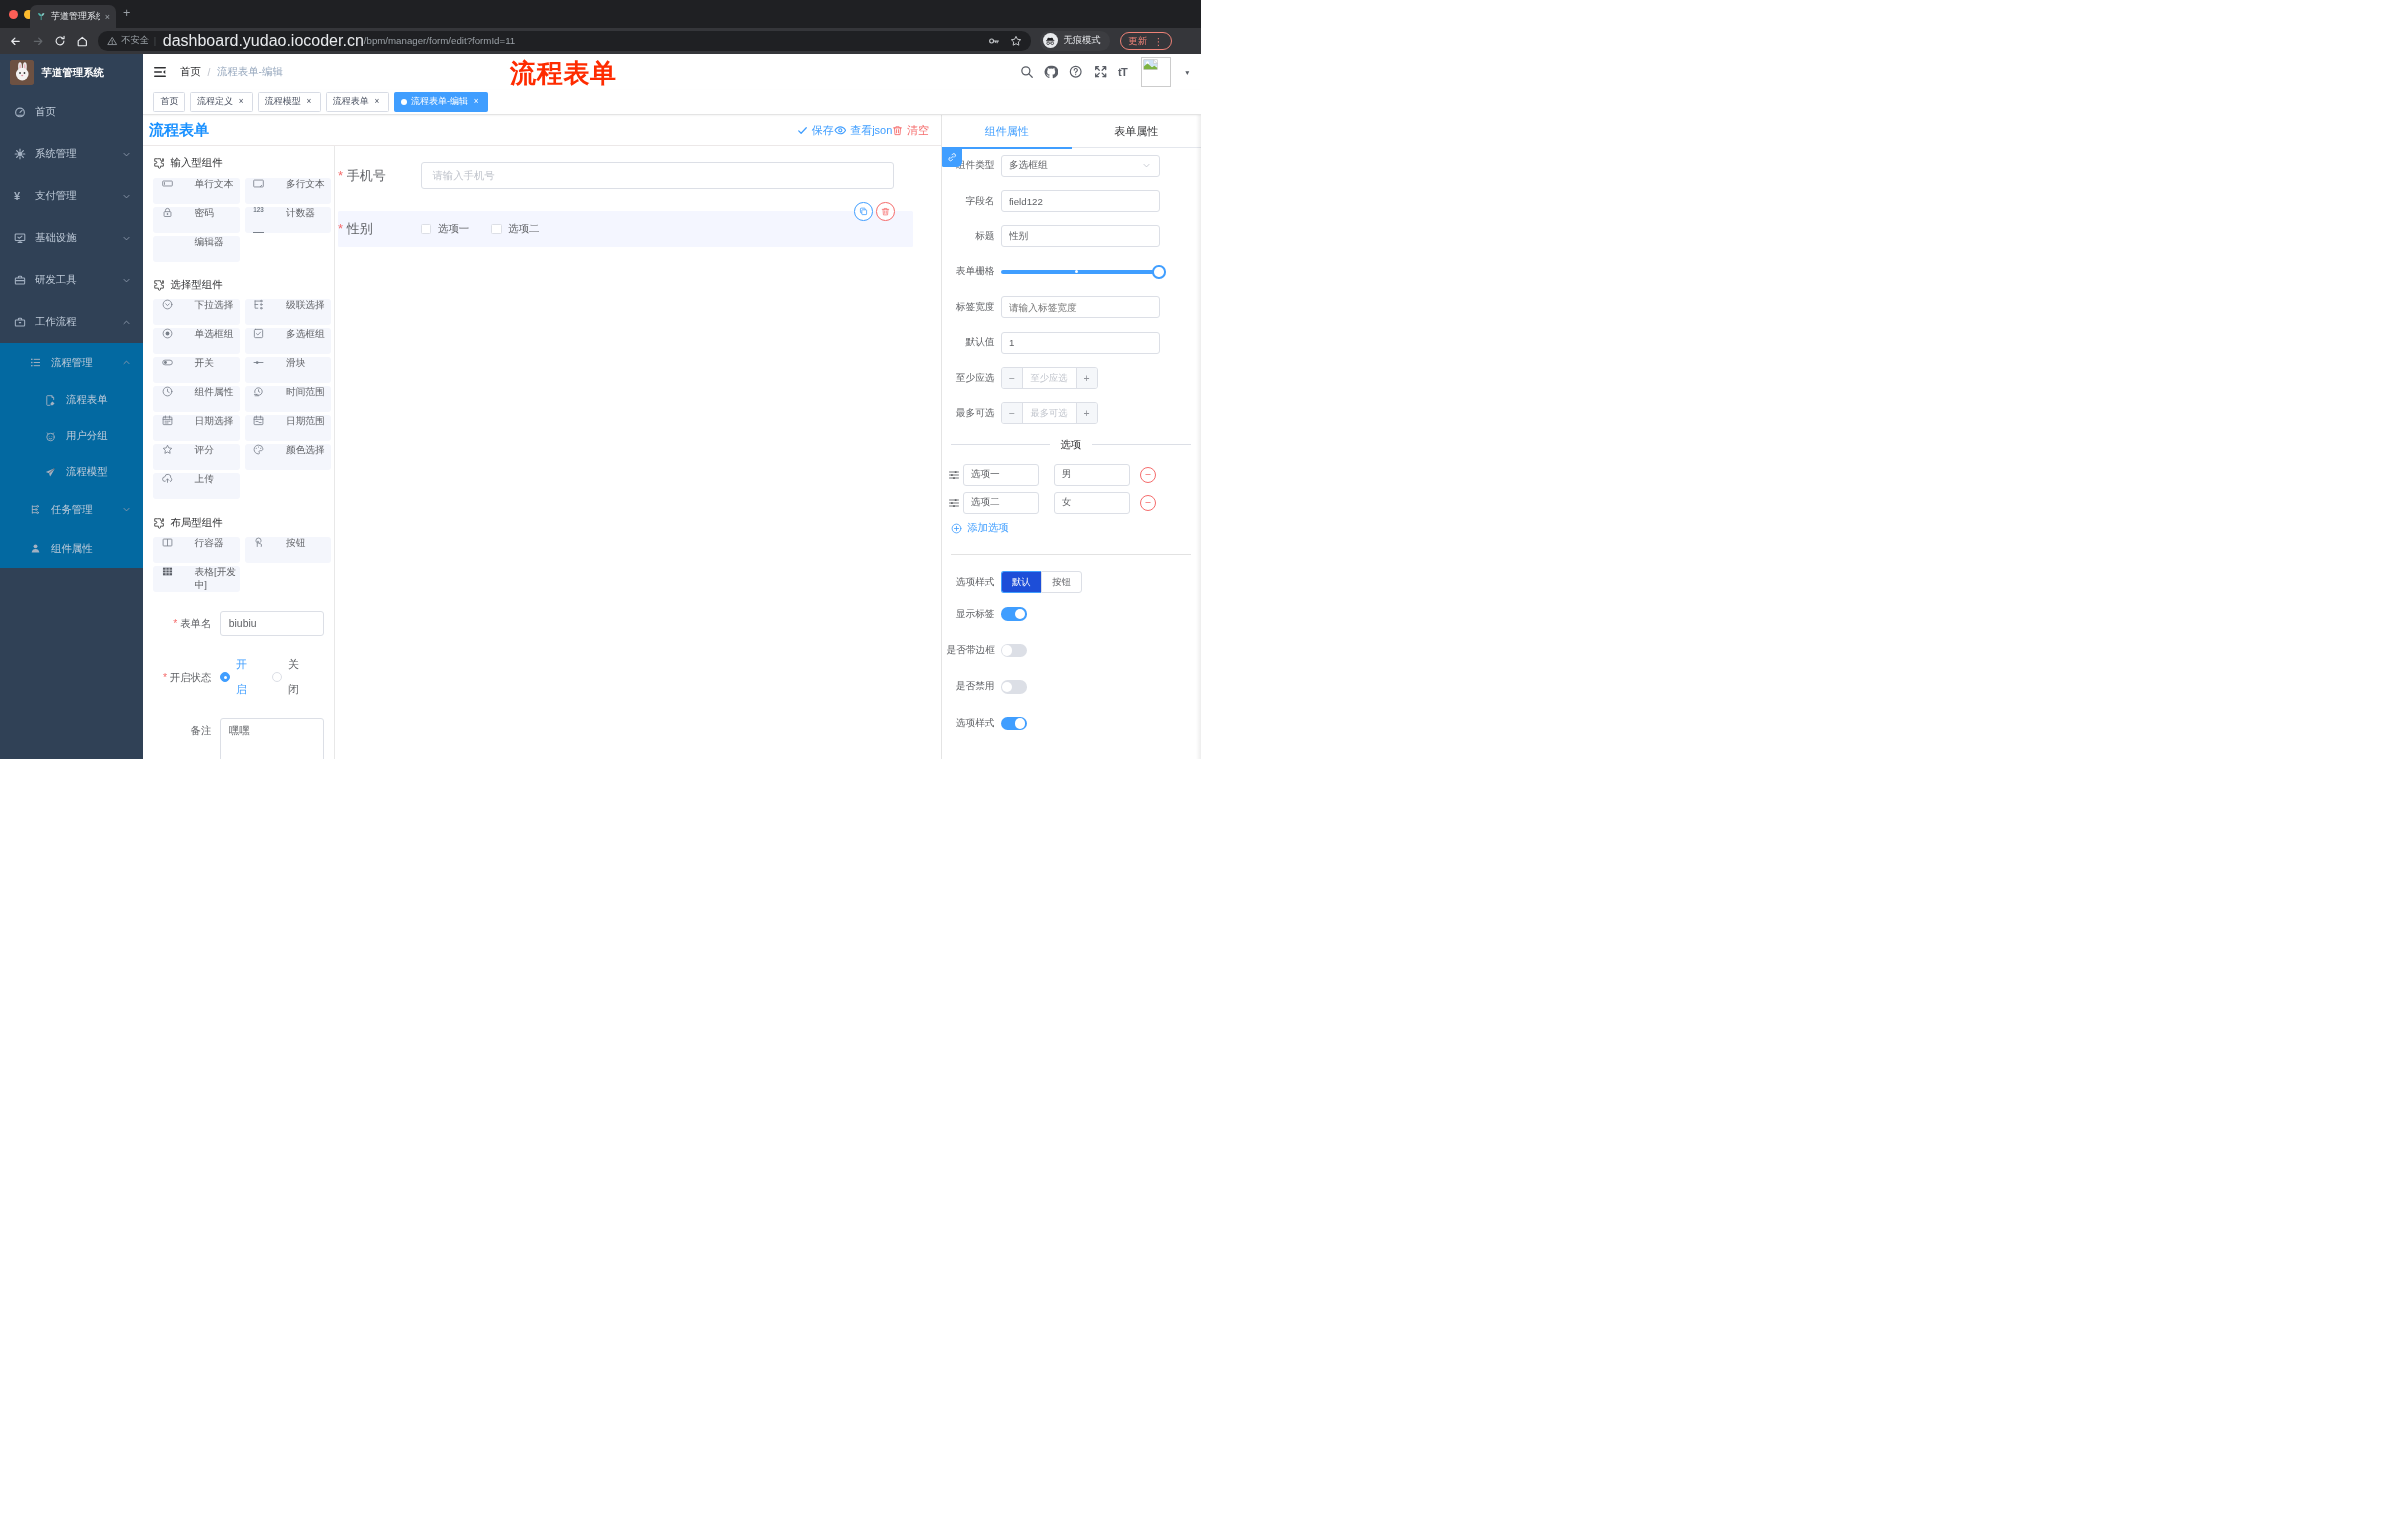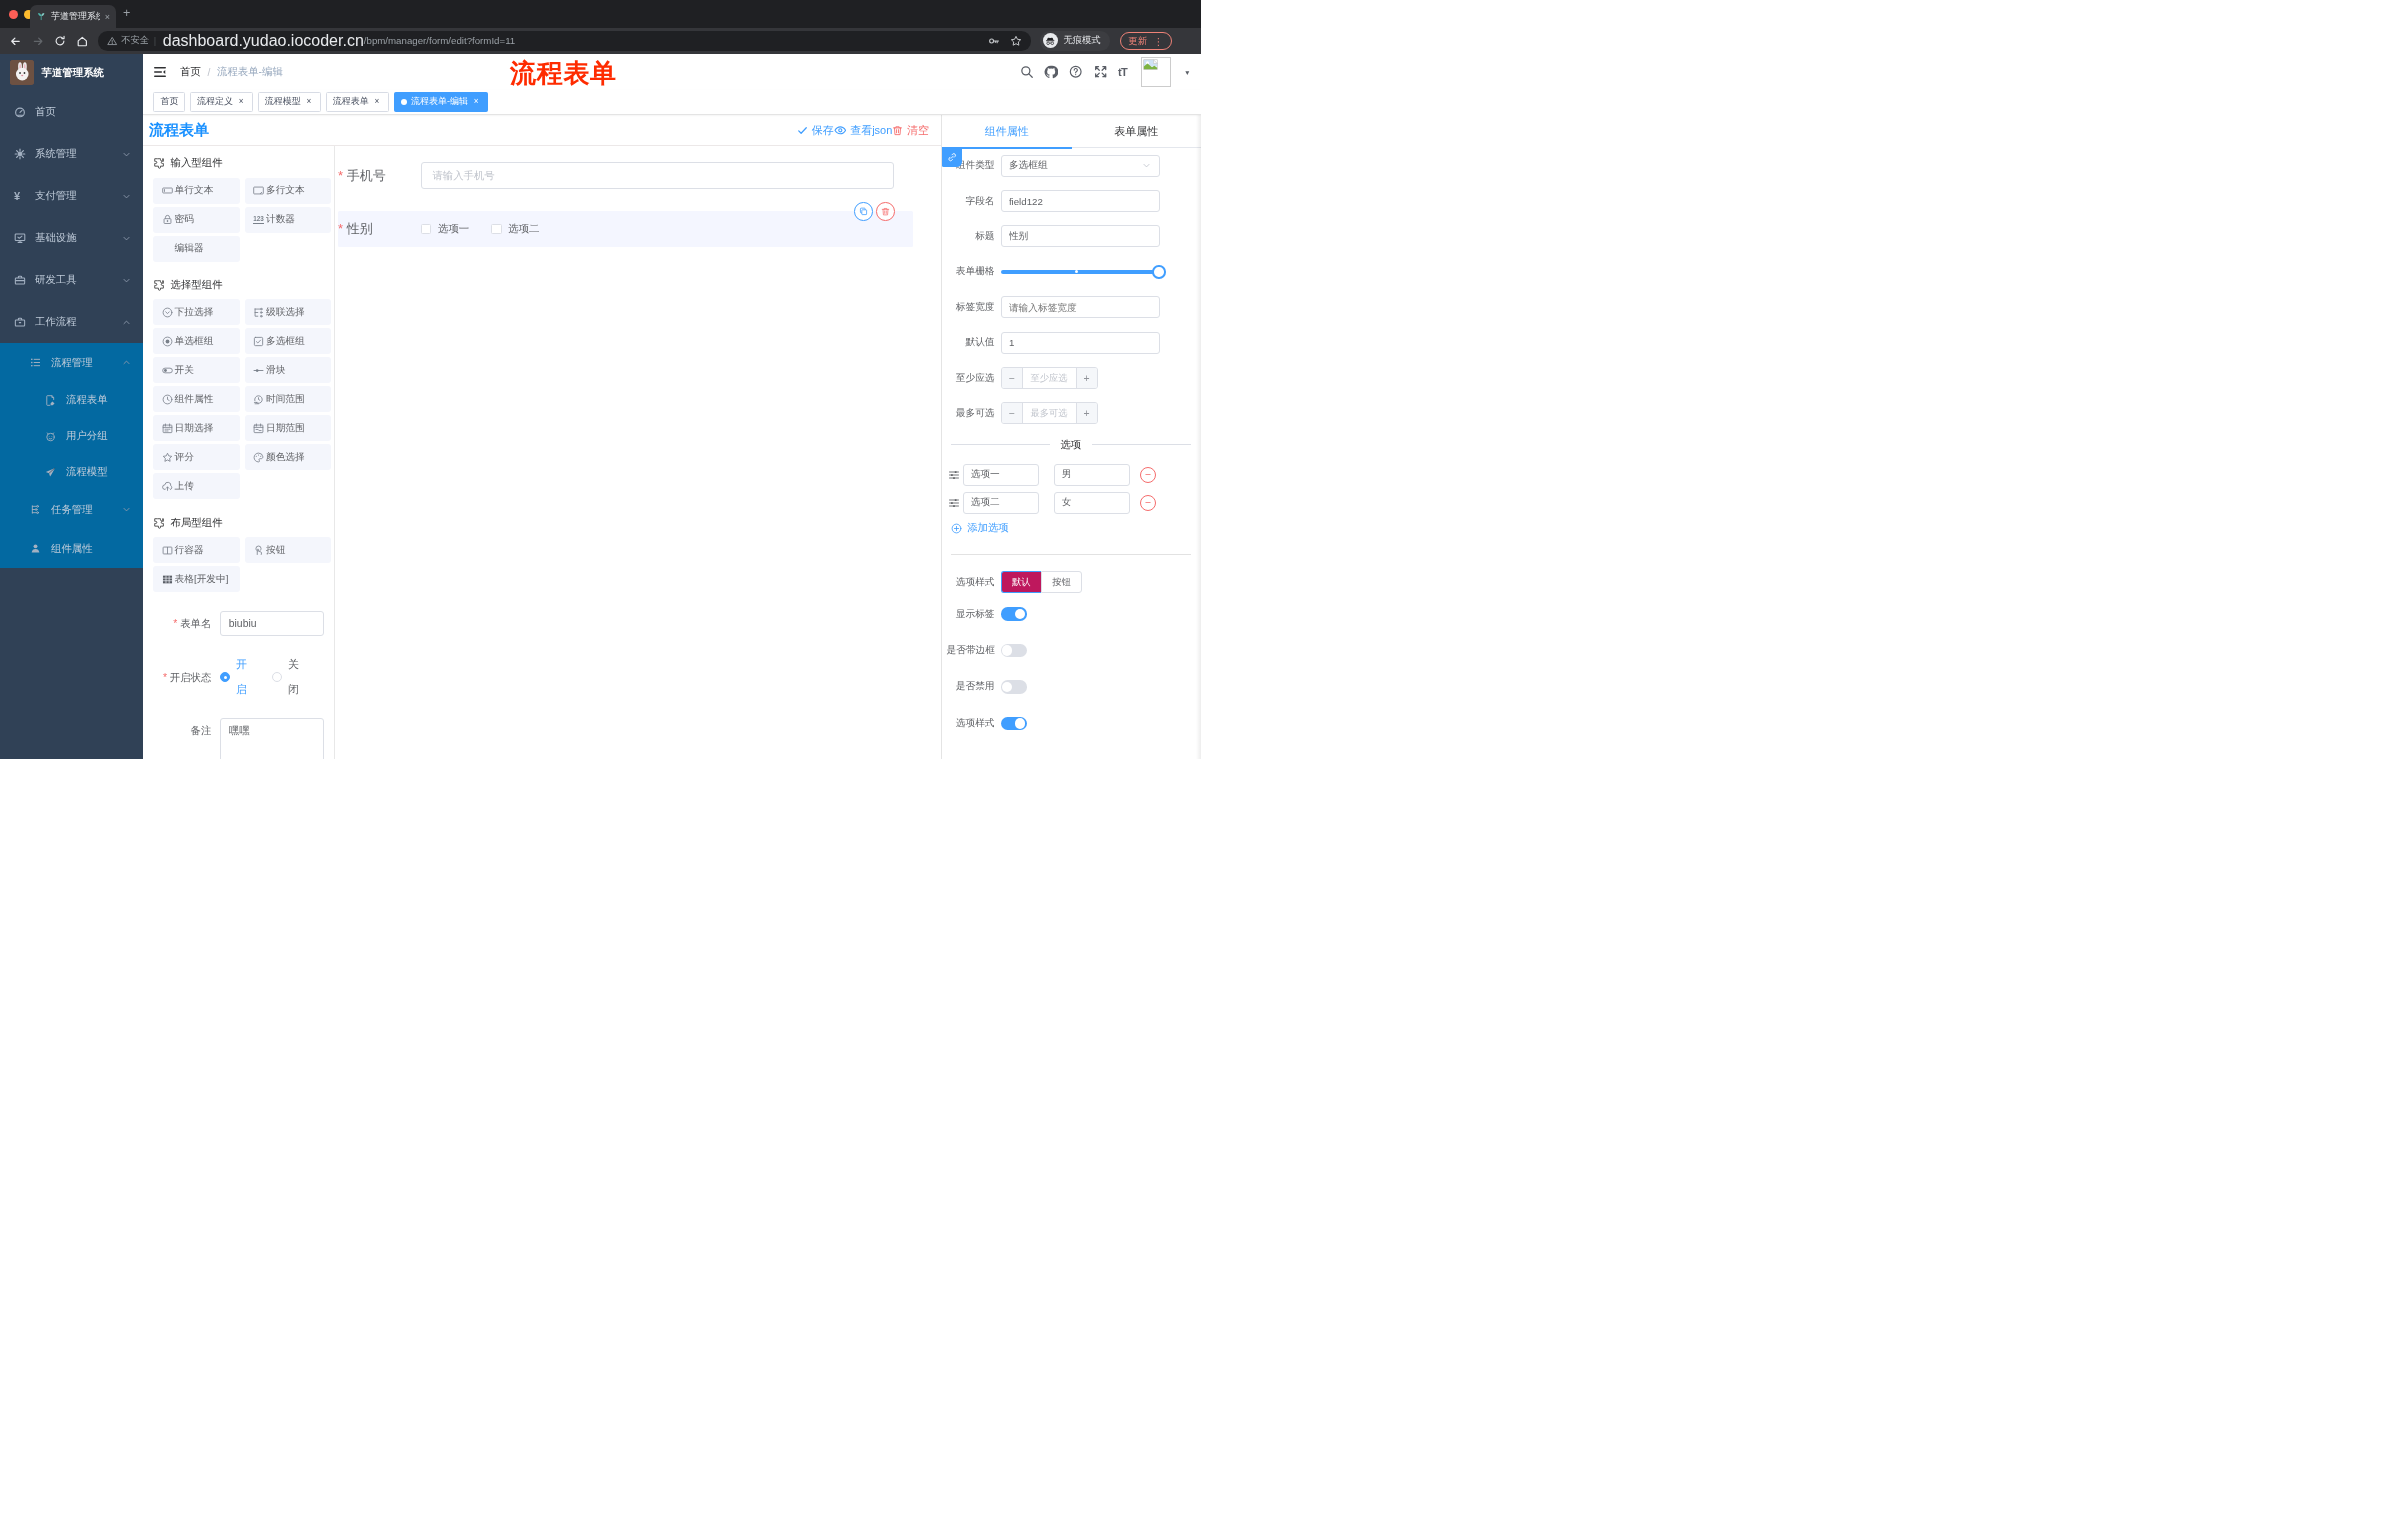--- a/index.html
+++ b/index.html
@@ -69,21 +69,21 @@
 .designer-title{color:#1890ff;font-weight:bold;font-size:15px}
 .d-actions{display:flex;align-items:center;font-size:11px}
 .d-act{display:flex;align-items:center;gap:3.7px;cursor:pointer}
 .d-act.blue{color:#409eff}.d-act.red{color:#f56c6c}
 .designer-body{flex:1;display:flex;min-height:0}
 
 .palette{width:192px;border-right:0.7px solid #e8e8e8;padding:10.4px 3px 0 10.4px;flex-shrink:0;overflow:hidden}
 .pal-title{display:flex;align-items:center;gap:5.2px;font-size:10.4px;color:#303133;margin-bottom:7.4px}
 .pal-title .ic{color:#444;display:flex}
 .pal-grid{display:grid;grid-template-columns:1fr 1fr;gap:3px 5.2px;margin-bottom:16.3px}
-.pal-btn{height:26px;background:#f4f6fc;border-radius:3px;display:flex;align-items:center;gap:2px;padding-left:8.2px;font-size:9.7px;color:#606266;cursor:move}
+.pal-btn{height:26px;background:#f4f6fc;border-radius:3px;display:flex;gap:22px;padding-left:8.2px;font-size:9.7px;color:#606266;cursor:move}
 .pal-btn .ic{width:11px;color:#79808a;display:flex;justify-content:center;flex-shrink:0}
 .num-ic{font-size:6.3px;font-weight:bold;border-bottom:1.1px solid #79808a;line-height:6.7px}
 
 .meta{margin-top:19.3px;padding-right:7.4px}
 .meta-row{display:flex;margin-bottom:15.6px}
 .meta-row.center{align-items:center}
 .meta-label{width:58px;text-align:right;font-size:10.4px;color:#606266;margin-right:8.2px;flex-shrink:0;line-height:25px;white-space:nowrap}
 .req::before{content:"* ";color:#f56c6c}
 .meta-input{flex:1;height:25px;border:0.7px solid #dcdfe6;border-radius:3px;padding:0 8.2px;font-size:10.4px;color:#606266;outline:none;min-width:0}
 .meta-textarea{flex:1;height:55px;border:0.7px solid #dcdfe6;border-radius:3px;padding:5.2px 8.2px;font-size:10.4px;color:#606266;resize:none;outline:none;font-family:inherit;min-width:0;position:relative}
@@ -142,21 +142,21 @@
 .opt-in{width:76px;height:22px;border:0.7px solid #dcdfe6;border-radius:3px;padding:0 6.7px;font-size:9.7px;color:#606266;outline:none}
 .opt-in.first{margin-right:15px}
 .opt-del{width:16.3px;height:16.3px;border-radius:50%;border:0.7px solid #f56c6c;color:#f56c6c;display:flex;align-items:center;justify-content:center;margin-left:9.7px;cursor:pointer;font-size:10.4px;background:#fff}
 .add-opt{display:flex;align-items:center;gap:5.2px;color:#409eff;font-size:10.4px;margin:7.4px 0 0 4.5px;cursor:pointer}
 .hr2{height:0.7px;background:#e2e2e2;margin:18.6px 10.4px 0 4.5px}
 
 .rb-group{display:flex;cursor:pointer}
 .rb{height:22px;padding:0 10.4px;border:0.7px solid #dcdfe6;font-size:9.3px;display:flex;align-items:center;color:#606266;background:#fff}
 .rb.first{border-radius:3px 0 0 3px;border-right:none}
 .rb.last{border-radius:0 3px 3px 0}
-.rb.on{background:#be185d;border-color:#409eff;color:#fff}
+.rb.on{background:#1d4ed8;border-color:#409eff;color:#fff}
 .switch{width:26px;height:13.4px;border-radius:6.7px;background:#dcdfe6;position:relative;cursor:pointer;flex-shrink:0}
 .switch.on{background:#409eff}
 .switch .knob{position:absolute;top:1.5px;left:1.5px;width:10.4px;height:10.4px;border-radius:50%;background:#fff}
 .switch.on .knob{left:auto;right:1.5px}
 .style-row{margin-top:17px}
 .tgl-first{margin-top:14px}
 .prow.tgl{margin-bottom:23px}
 
 .scrollgroove{position:absolute;right:0;top:0;bottom:0;width:5.2px;background:linear-gradient(to right,rgba(0,0,0,0),rgba(0,0,0,.07));pointer-events:none}
 </style>

